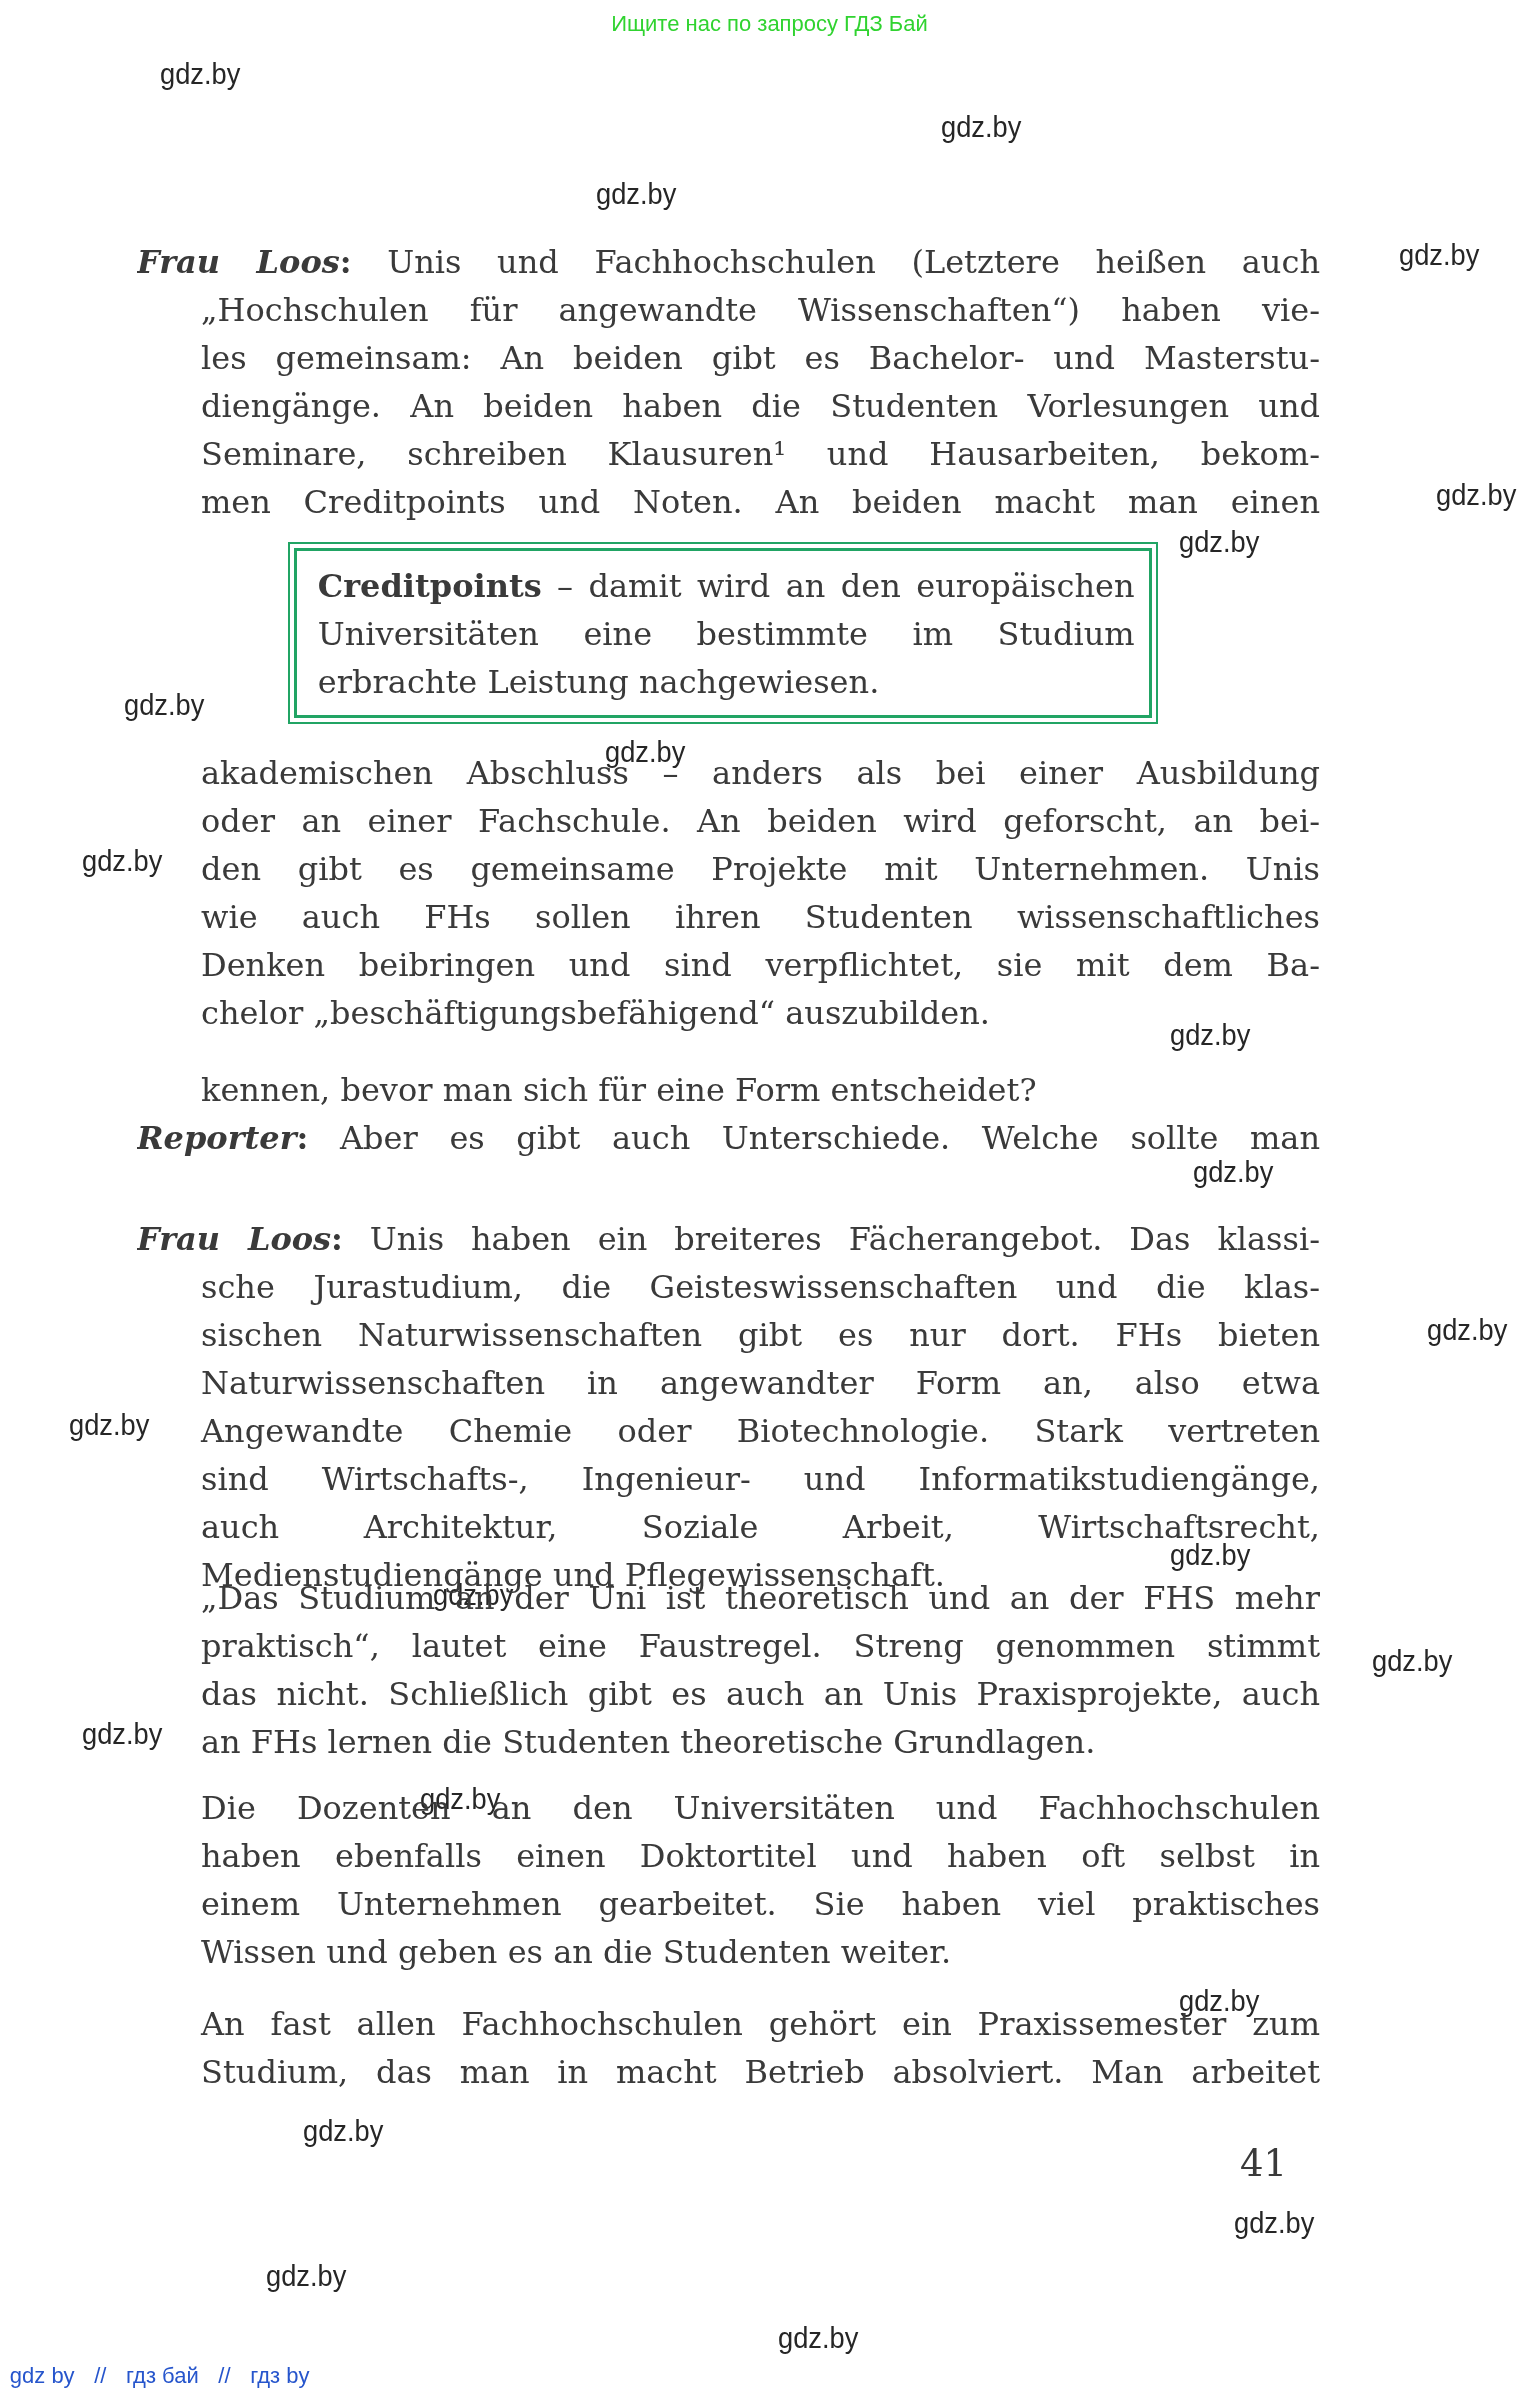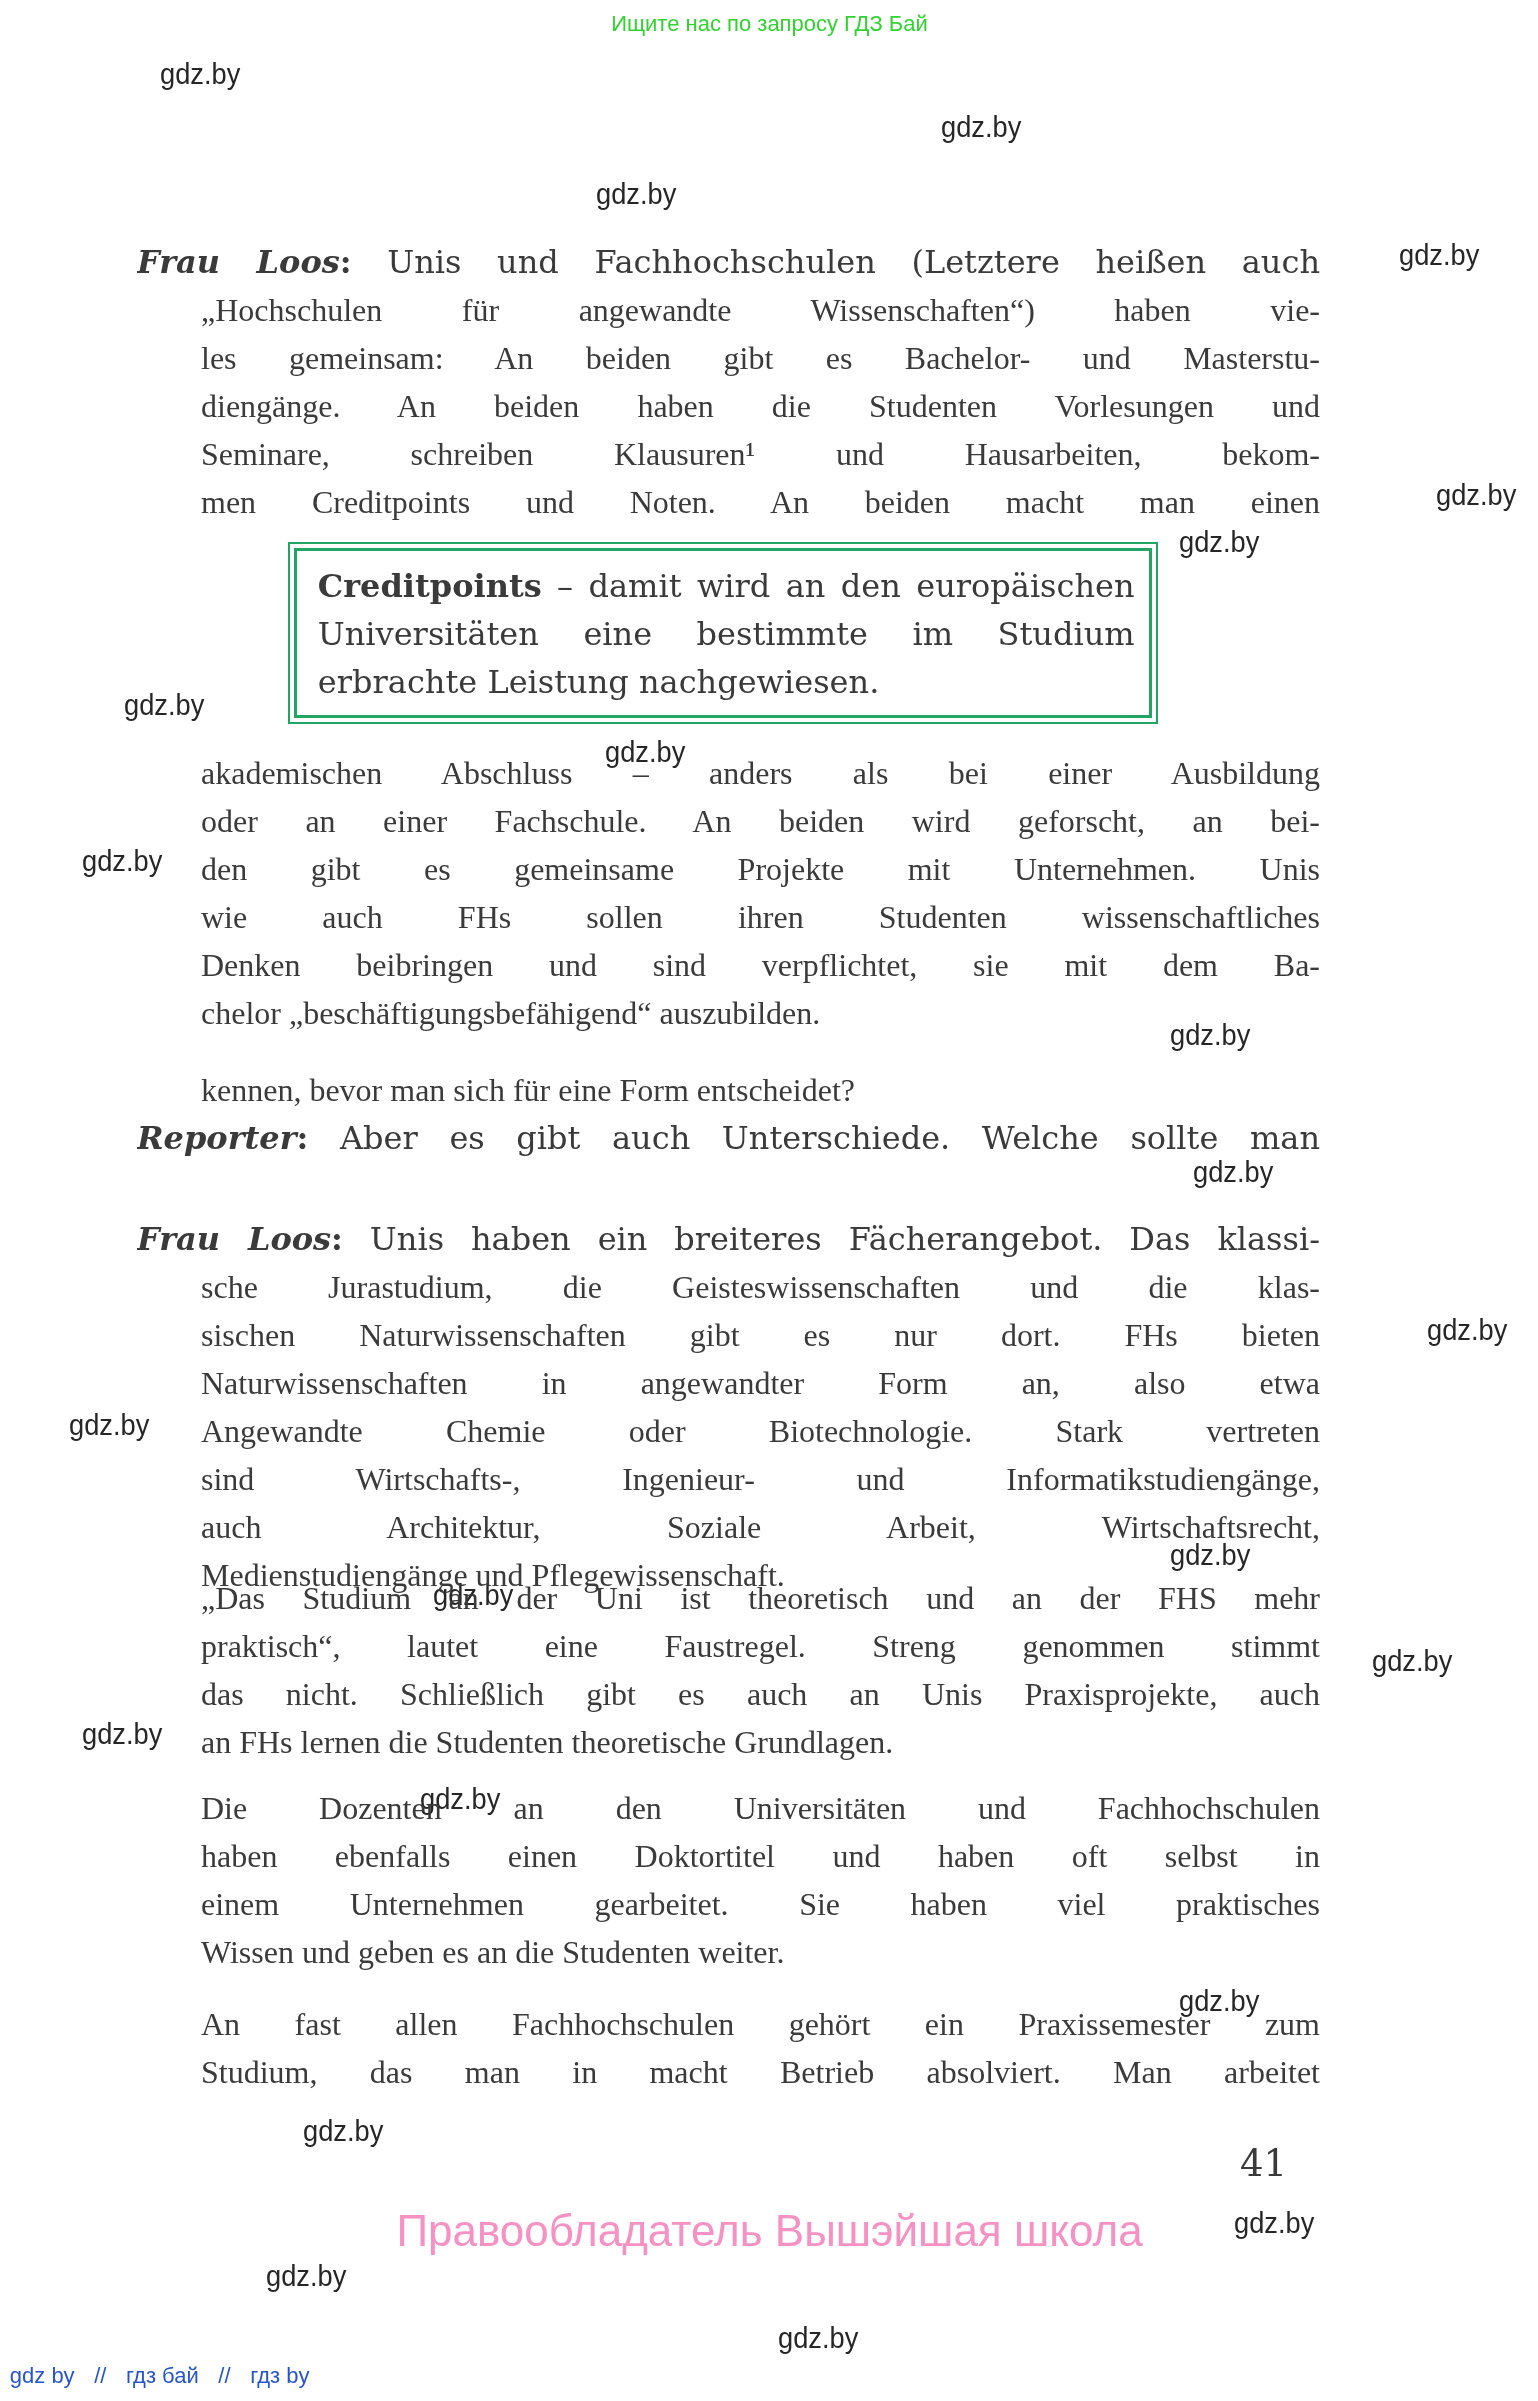--- a/index.html
+++ b/index.html
@@ -36,21 +36,21 @@
     width: 1183px;
   }
   .ln {
     height: 48px;
     line-height: 48px;
     font-size: 32px;
     text-align: justify;
     overflow: hidden;
     white-space: normal;
   }
-  .ln.cont { padding-left: 64px; font-family: Liberation Serif, serif; }
+  .ln.cont { padding-left: 64px; }
   .ln.j::after {
     content: "";
     display: inline-block;
     width: 100%;
     height: 0;
     vertical-align: top;
   }
   .speaker { font-weight: bold; font-style: italic; }
   .colon { font-weight: bold; }
   .infobox {
@@ -183,20 +183,19 @@
     <div class="ln cont">Wissen und geben es an die Studenten weiter.</div>
   </div>
 
   <div class="para" style="top:2000px">
     <div class="ln j cont">An fast allen Fachhochschulen gehört ein Praxissemester zum</div>
     <div class="ln j cont">Studium, das man in macht Betrieb absolviert. Man arbeitet</div>
   </div>
 
   <div class="pagenum">41</div>
 
-  <div class="copyright">Правообладатель Вышэйшая школа</div>
 
   <div class="footer">
     <span>gdz by</span><span>//</span><span>гдз бай</span><span>//</span><span>гдз by</span>
   </div>
 
 </div>
 
 
 </body></html>

